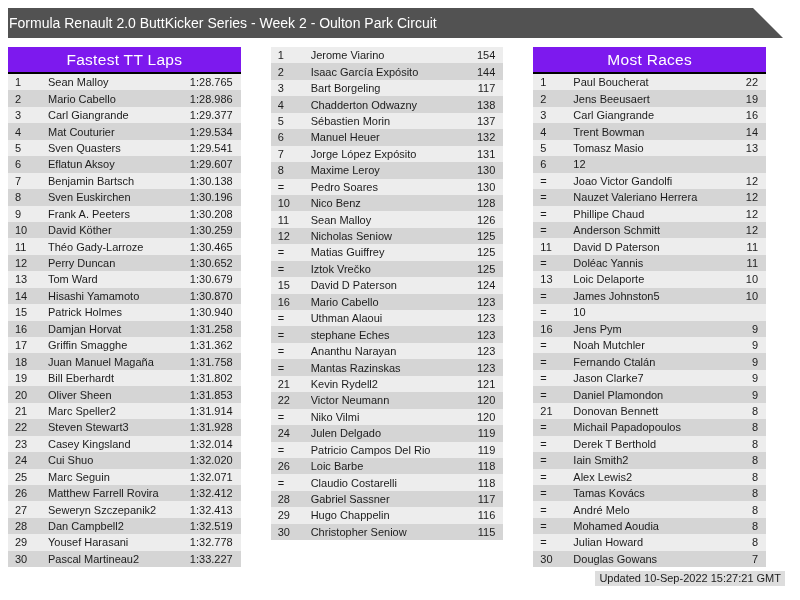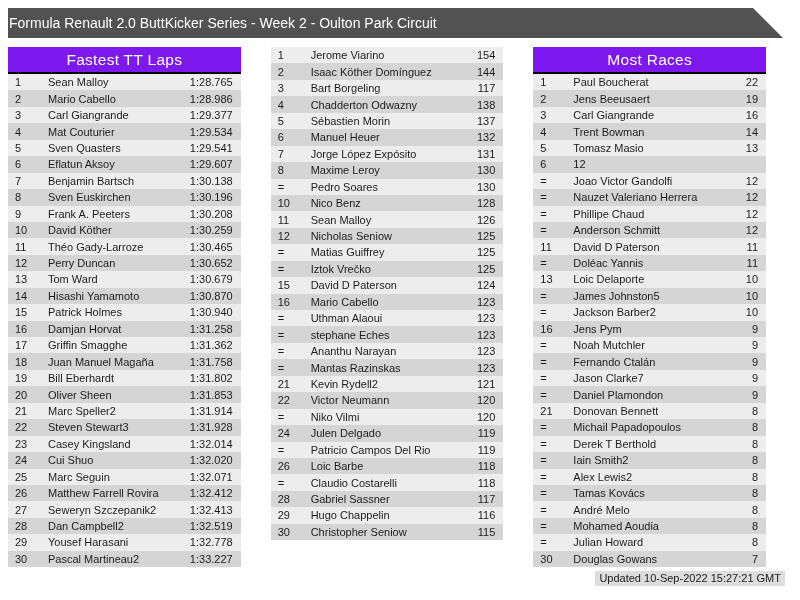--- a/index.html
+++ b/index.html
@@ -222,21 +222,21 @@
 
   <div class="ltable">
     <div class="rows">
         <div class="row">
           <span class="cell-rank">1</span>
           <span class="cell-name">Jerome Viarino</span>
           <span class="cell-val">154</span>
         </div>
         <div class="row">
           <span class="cell-rank">2</span>
-          <span class="cell-name">Isaac Köther Domínguez</span>
+          <span class="cell-name">Isaac García Expósito</span>
           <span class="cell-val">144</span>
         </div>
         <div class="row">
           <span class="cell-rank">3</span>
           <span class="cell-name">Bart Borgeling</span>
           <span class="cell-val">117</span>
         </div>
         <div class="row">
           <span class="cell-rank">4</span>
           <span class="cell-name">Chadderton Odwazny</span>
@@ -442,21 +442,20 @@
           <span class="cell-name">Loic Delaporte</span>
           <span class="cell-val">10</span>
         </div>
         <div class="row">
           <span class="cell-rank">=</span>
           <span class="cell-name">James Johnston5</span>
           <span class="cell-val">10</span>
         </div>
         <div class="row">
           <span class="cell-rank">=</span>
-          <span class="cell-name">Jackson Barber2</span>
           <span class="cell-val">10</span>
         </div>
         <div class="row">
           <span class="cell-rank">16</span>
           <span class="cell-name">Jens Pym</span>
           <span class="cell-val">9</span>
         </div>
         <div class="row">
           <span class="cell-rank">=</span>
           <span class="cell-name">Noah Mutchler</span>

